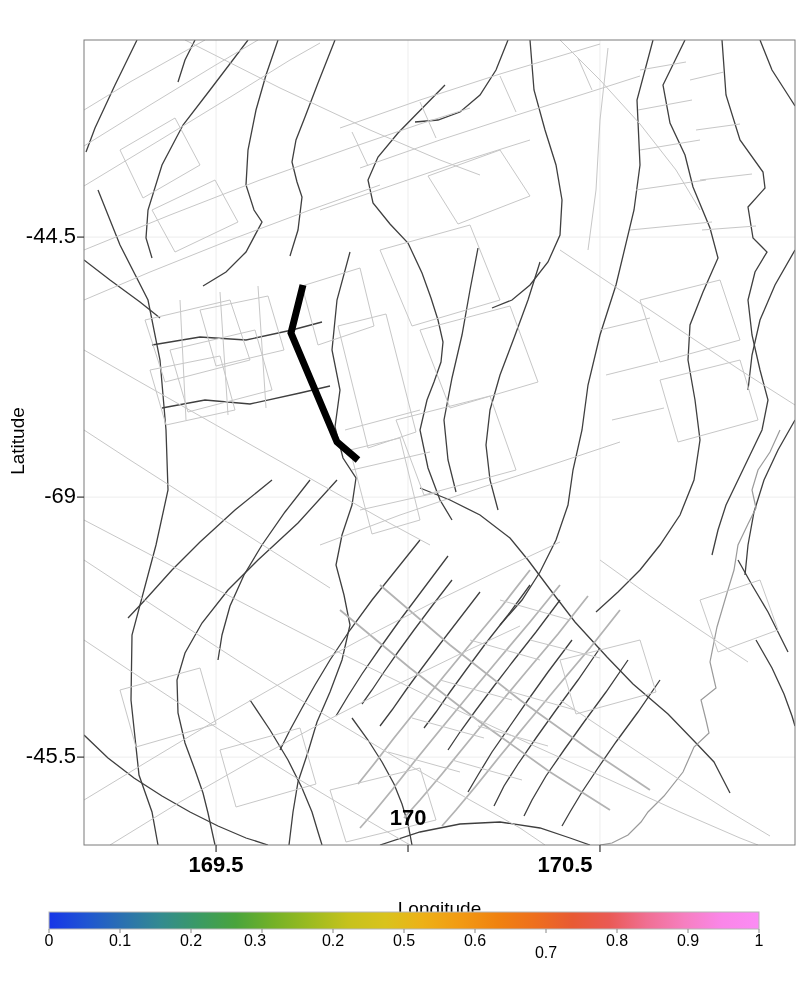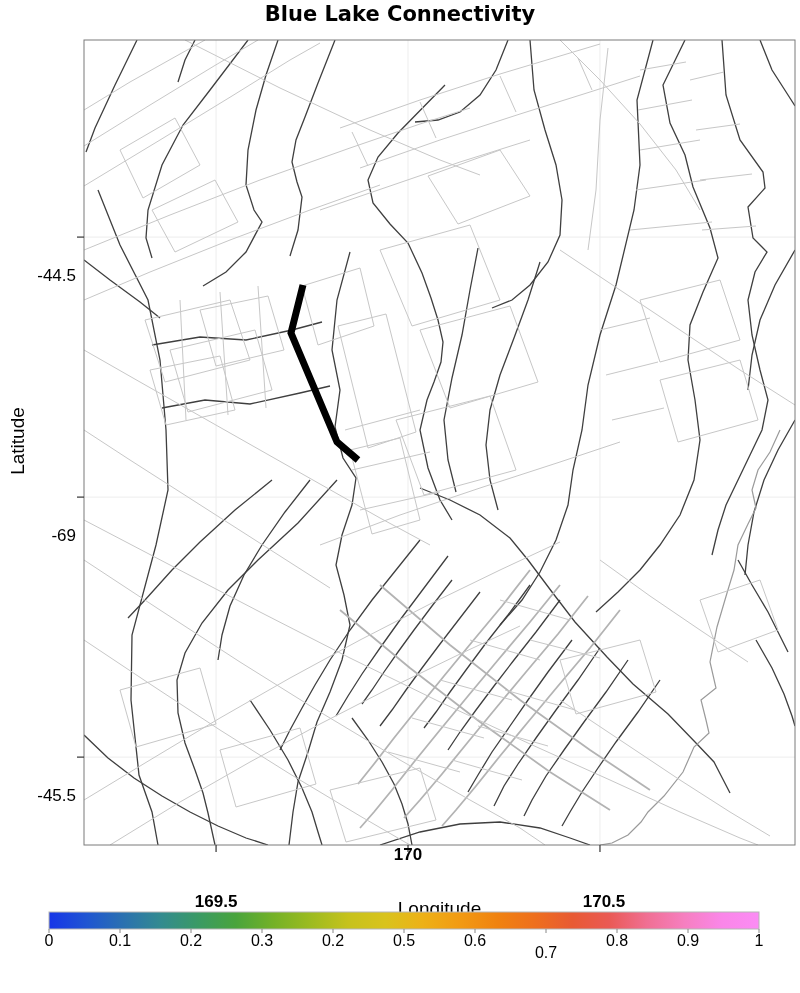--- a/index.html
+++ b/index.html
@@ -5,38 +5,37 @@
   html,body{margin:0;padding:0;background:#ffffff;}
   body{width:800px;height:993px;position:relative;overflow:hidden;
        font-family:"Liberation Sans",sans-serif;color:#000;}
   #figure{position:absolute;inset:0;}
   .title{position:absolute;top:2px;left:0;width:800px;text-align:center;
          font-family:"DejaVu Sans",sans-serif;font-weight:700;font-size:21px;}
   .xlabel{position:absolute;top:898px;left:84px;width:711px;text-align:center;font-size:19px;}
   .ylabel{position:absolute;left:18px;top:441px;transform:translate(-50%,-50%) rotate(-90deg);
           white-space:nowrap;font-size:19px;}
   .cbar-label{position:absolute;top:955px;left:49px;width:710px;text-align:center;font-size:19px;}
-  .tick-label{position:absolute;font-size:17px;white-space:nowrap;margin-top:40px;}
+  .tick-label{position:absolute;font-size:22px;white-space:nowrap;}
   .xtick{transform:translateX(-50%);font-weight:bold;}
   .ytick{transform:translate(-100%,-55%);}
   .ctick{position:absolute;font-size:16px;transform:translateX(-50%);top:932px;white-space:nowrap;}
   svg{position:absolute;left:0;top:0;}
   polyline,path{fill:none;}
   .grid{stroke:#ededed;stroke-width:1;}
   .light{stroke:#c7c7c7;stroke-width:1;}
   .mid{stroke:#b3b3b3;stroke-width:1.8;}
   .dark{stroke:#3f3f3f;stroke-width:1.3;}
   .coast{stroke:#9a9a9a;stroke-width:1.2;}
   .highlight{stroke:#000000;stroke-width:7;stroke-linecap:butt;stroke-linejoin:miter;}
 </style>
 </head>
 <body>
 
 <div id="figure">
-  <div class="title">Blue Lake Connectivity</div>
   <div class="ylabel">Latitude</div>
   <div class="xlabel">Longitude</div>
 <svg width="800" height="993">
       <defs>
         <clipPath id="plotclip">
           <rect x="84" y="40" width="711" height="805"></rect>
         </clipPath>
         <linearGradient id="cbgrad" x1="0" y1="0" x2="1" y2="0">
           <stop offset="0.0%" stop-color="#1635e8"></stop>
           <stop offset="5.3%" stop-color="#1f55d2"></stop>
@@ -207,28 +206,28 @@
       <line x1="333" y1="929" x2="333" y2="933" stroke="#888" stroke-width="1"></line>
       <line x1="404" y1="929" x2="404" y2="933" stroke="#888" stroke-width="1"></line>
       <line x1="475" y1="929" x2="475" y2="933" stroke="#888" stroke-width="1"></line>
       <line x1="546" y1="929" x2="546" y2="933" stroke="#888" stroke-width="1"></line>
       <line x1="617" y1="929" x2="617" y2="933" stroke="#888" stroke-width="1"></line>
       <line x1="688" y1="929" x2="688" y2="933" stroke="#888" stroke-width="1"></line>
       <line x1="759" y1="929" x2="759" y2="933" stroke="#888" stroke-width="1"></line>
     </svg>
     <div class="tick-label xtick" style="left: 216.065px; top: 852px;">169.5</div>
     <div class="tick-label xtick" style="left: 408.019px; top: 805px;">170</div>
-    <div class="tick-label xtick" style="left: 604px; top: 852px;">170.5</div>
+    <div class="tick-label xtick" style="left: 565px; top: 852px;">170.5</div>
     <div class="tick-label ytick" style="left: 76px; top: 237.09px;">-44.5</div>
     <div class="tick-label ytick" style="left: 76px; top: 497.103px;">-69</div>
     <div class="tick-label ytick" style="left: 76px; top: 757.116px;">-45.5</div>
     <div class="ctick" style="left: 49px; top: 932px;">0</div>
     <div class="ctick" style="left: 120px; top: 932px;">0.1</div>
     <div class="ctick" style="left: 191px; top: 932px;">0.2</div>
-    <div class="ctick" style="left: 262px; top: 932px;">0.3</div>
+    <div class="ctick" style="left: 255px; top: 932px;">0.3</div>
     <div class="ctick" style="left: 333px; top: 932px;">0.2</div>
     <div class="ctick" style="left: 404px; top: 932px;">0.5</div>
     <div class="ctick" style="left: 475px; top: 932px;">0.6</div>
     <div class="ctick" style="left: 546px; top: 932px; margin-top: 12px;">0.7</div>
     <div class="ctick" style="left: 617px; top: 932px;">0.8</div>
     <div class="ctick" style="left: 688px; top: 932px;">0.9</div>
     <div class="ctick" style="left: 759px; top: 932px;">1</div>
   </div>
 
 </body></html>

